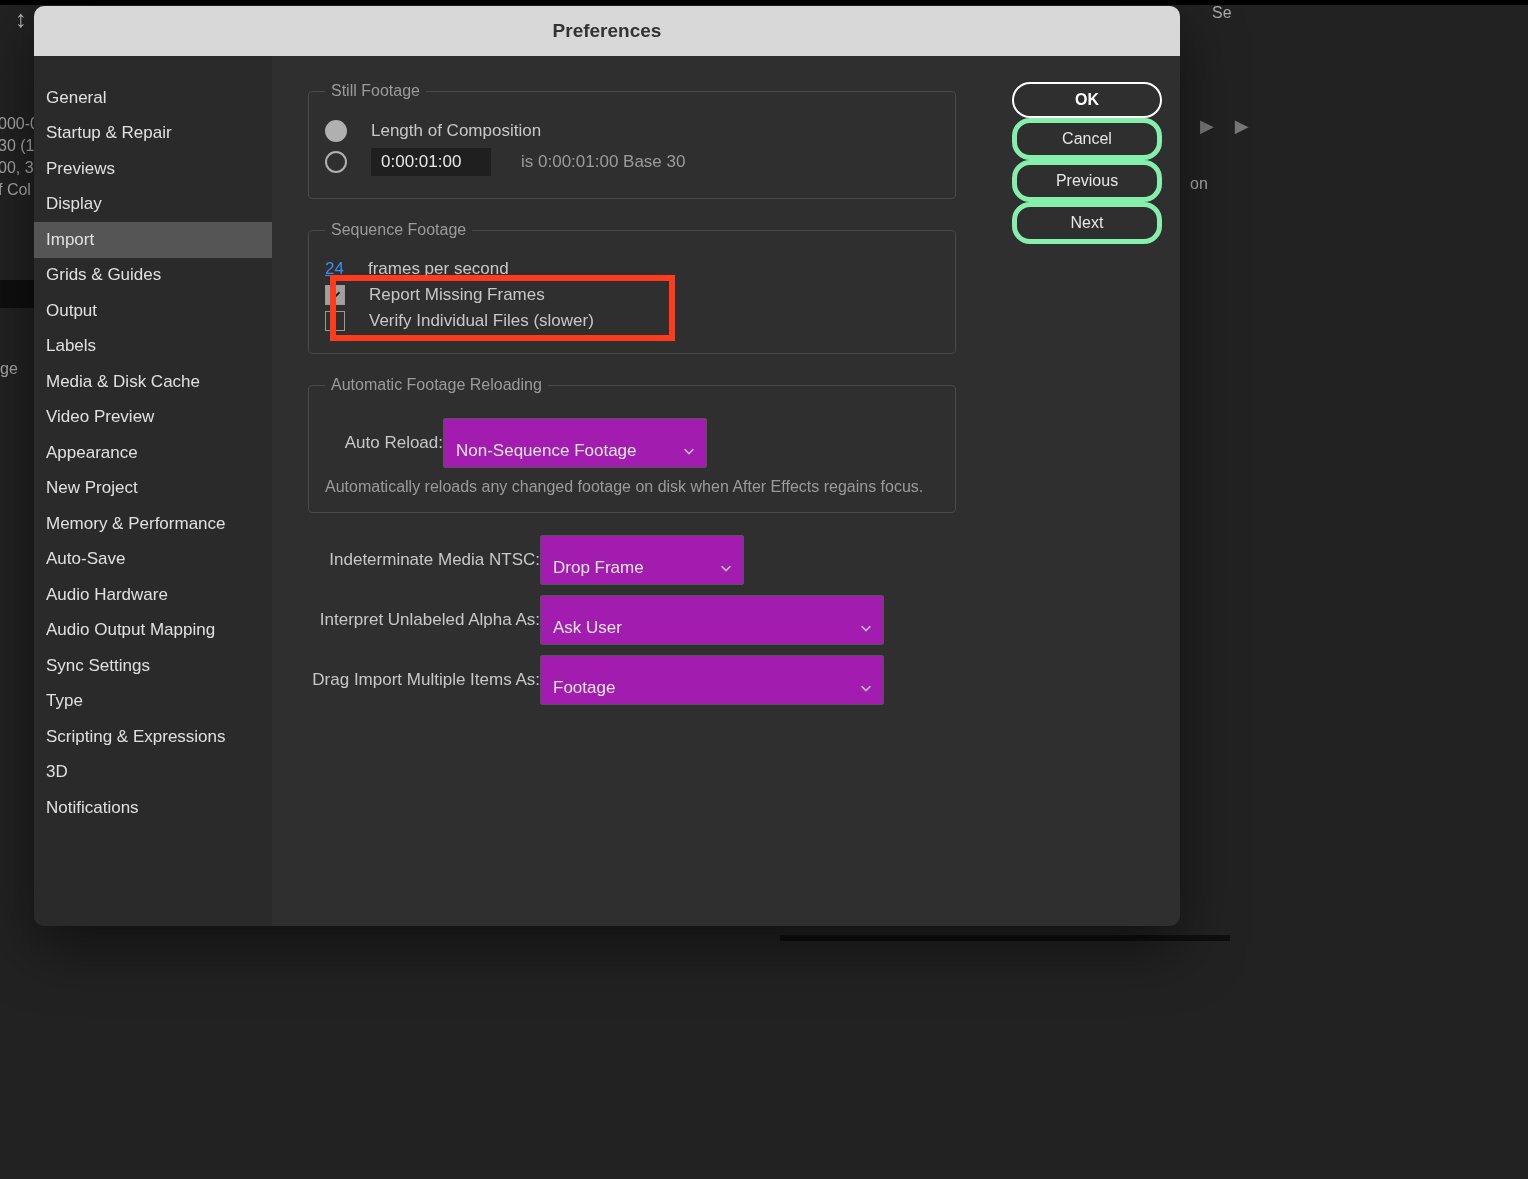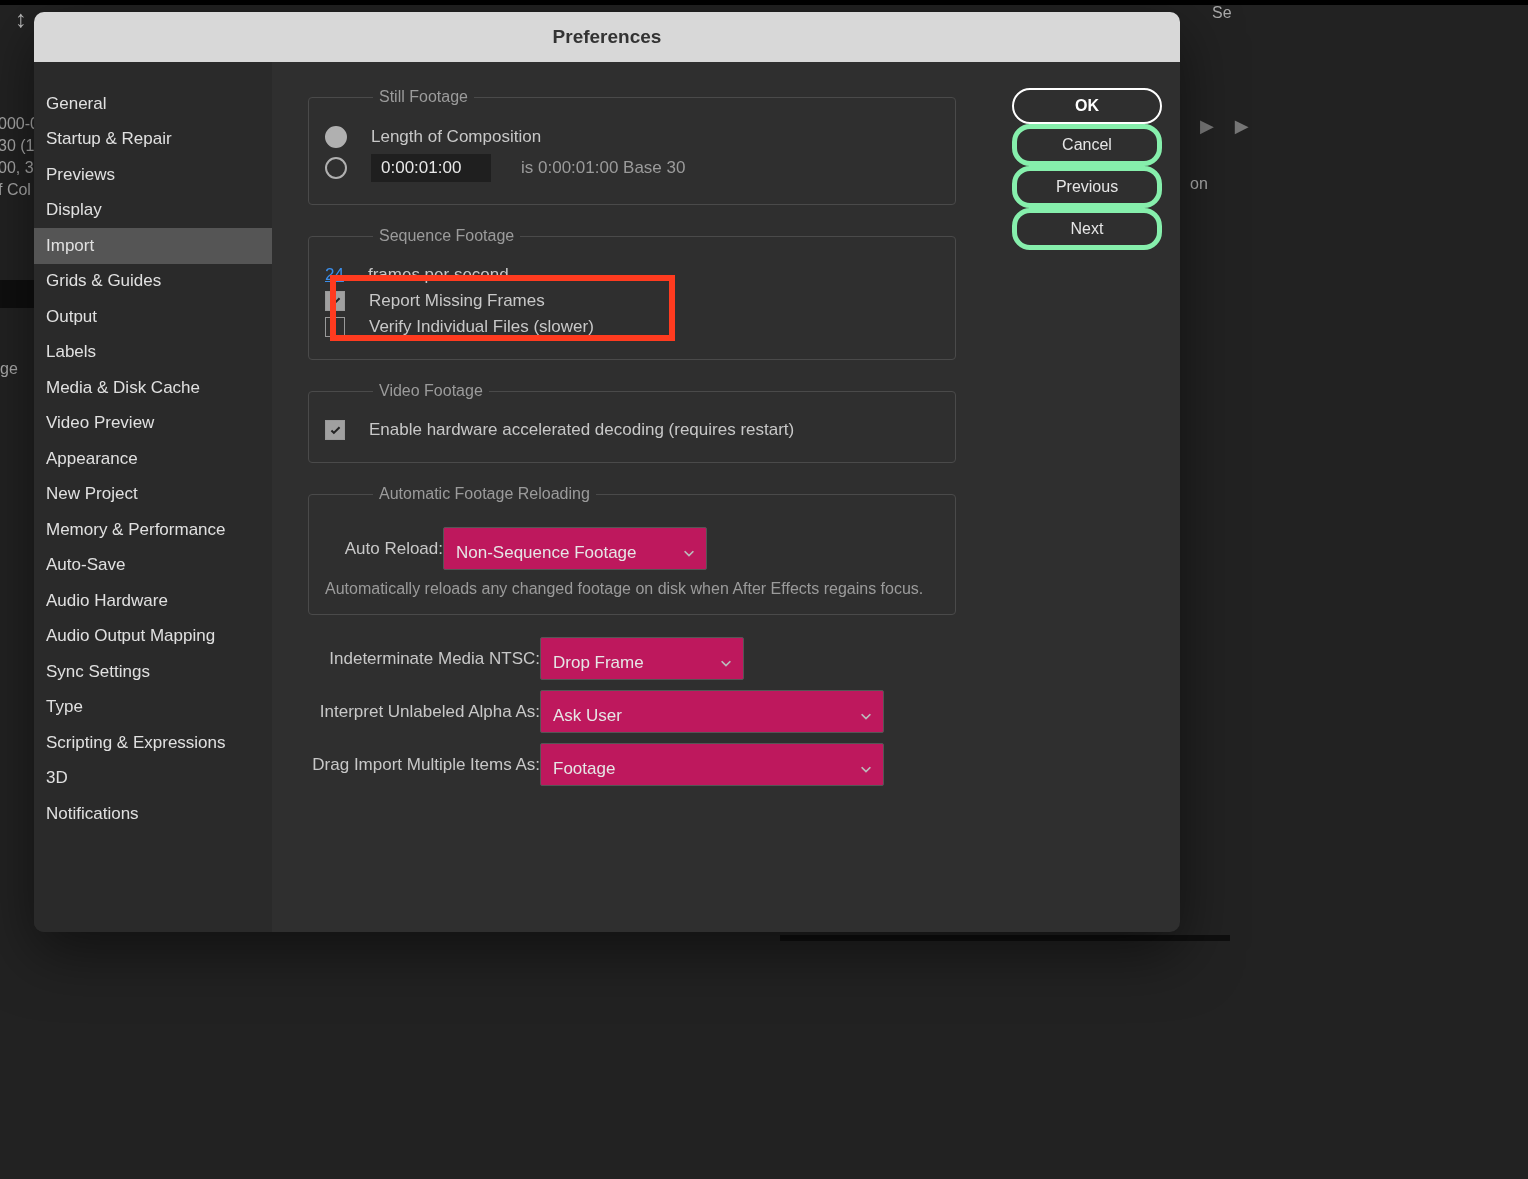--- a/index.html
+++ b/index.html
@@ -25,42 +25,42 @@
   .bg-frag.s3{left:-2px;top:159px;}
   .bg-frag.s4{left:-2px;top:181px;}
   .bg-frag.s5{left:1212px;top:4px;}
   .bg-frag.s6{left:1190px;top:175px;}
   .bg-frag.s7{left:0;top:360px;}
   .bg-arrows{position:absolute;left:1200px;top:115px;color:#777;font-size:18px;letter-spacing:8px;}
   .bg-row{position:absolute;left:0;top:280px;height:28px;width:780px;background:#0f0f0f;}
   .bg-row2{position:absolute;left:780px;top:935px;height:6px;width:450px;background:#0f0f0f;}
   .bg-topbar{position:absolute;left:0;top:0;width:1528px;height:5px;background:#000;}
   .bg-tool{position:absolute;left:15px;top:5px;color:#bbb;font-size:24px;}
-  .dialog{position:absolute;left:34px;top:12px;width:1146px;height:920px;border-radius:10px;overflow:hidden;background:var(--dialog-bg);box-shadow:0 20px 60px rgba(0,0,0,.5);}
+  .dialog{position:absolute;left:34px;top:6px;width:1146px;height:920px;border-radius:10px;overflow:hidden;background:var(--dialog-bg);box-shadow:0 20px 60px rgba(0,0,0,.5);}
   .titlebar{height:50px;background:var(--titlebar);color:var(--title-text);display:flex;align-items:center;justify-content:center;font-size:19px;font-weight:600;}
   .body{display:flex;height:calc(100% - 50px);}
   .sidebar{width:238px;background:var(--sidebar-bg);padding-top:24px;}
   .sidebar-item{height:35.5px;display:flex;align-items:center;padding-left:12px;font-size:17px;color:#e0e0e0;cursor:pointer;}
   .sidebar-item.selected{background:var(--sidebar-sel);}
   .main{flex:1;position:relative;padding:26px 24px 0 36px;}
   .buttons{position:absolute;right:18px;top:26px;width:150px;display:flex;flex-direction:column;}
   .btn{height:32px;border:5px solid #86efac;border-radius:18px;display:flex;align-items:center;justify-content:center;font-size:16px;color:#e6e6e6;cursor:pointer;background:transparent;}
   .btn.primary{border:2px solid #fff;color:#fff;font-weight:600;}
   fieldset{border:1px solid var(--panel-border);border-radius:4px;margin:0 200px 22px 0;padding:14px 16px 16px 16px;}
-  legend{padding:0 6px;font-size:16px;color:var(--text-dim);margin-left:48px;}
+  legend{padding:0 6px;font-size:16px;color:var(--text-dim);}
   .row{display:flex;align-items:center;gap:24px;margin:6px 0;}
   .radio{width:18px;height:18px;border-radius:50%;border:2px solid #b0b0b0;display:inline-block;cursor:pointer;}
   .radio.filled{background:#b0b0b0;}
   .timecode{background:var(--input-bg);padding:4px 10px;min-width:100px;display:inline-block;color:#e8e8e8;}
   .hint{color:var(--text-dim);margin-left:6px;}
   .chk{width:18px;height:18px;border:1px solid #999;display:inline-flex;align-items:center;justify-content:center;cursor:pointer;background:transparent;}
   .chk.checked{background:#a0a0a0;color:#222;}
   .chk svg{width:13px;height:13px;}
   .link-num{color:var(--link);text-decoration:underline;cursor:pointer;}
-  .dropdown{background:#be185d;border:1px solid #555;height:32px;display:inline-flex;align-items:center;justify-content:space-between;padding:9px 10px 0 12px;cursor:pointer;color:#e6e6e6;border-radius:2px;min-width:180px;}
+  .dropdown{background:#a21caf;border:1px solid #555;height:32px;display:inline-flex;align-items:center;justify-content:space-between;padding:16px 10px 0 12px;cursor:pointer;color:#e6e6e6;border-radius:2px;min-width:180px;}
   .chev{width:14px;height:14px;fill:none;stroke:#bbb;stroke-width:2;}
   .form-row{display:flex;align-items:center;margin:10px 0;}
   .form-row label{width:232px;text-align:right;color:var(--text);}
   .desc{font-size:16px;color:var(--text-dim);margin-top:10px;}
   .hl{position:absolute;border:6px solid var(--highlight);pointer-events:none;}
   .hl.box1{left:330px;top:275px;width:333px;height:54px;}
 </style>
 </head>
 <body>
 
@@ -140,31 +140,20 @@
               </svg>
           </span>
           <span>Report Missing Frames</span>
         </div>
         <div class="row">
           <span class="chk"></span>
           <span>Verify Individual Files (slower)</span>
         </div>
       </fieldset>
 
-      <fieldset>
-        <legend>Video Footage</legend>
-        <div class="row">
-          <span class="chk checked">
-            <svg viewBox="0 0 16 16">
-                <path d="M3 8l3 3 7-7" fill="none" stroke="#222" stroke-width="2.5"></path>
-              </svg>
-          </span>
-          <span>Enable hardware accelerated decoding (requires restart)</span>
-        </div>
-      </fieldset>
 
       <fieldset>
         <legend>Automatic Footage Reloading</legend>
         <div class="form-row">
           <label style="width:118px">Auto Reload:</label>
           <div class="dropdown" style="min-width:240px">
             <span>Non-Sequence Footage</span>
             <svg class="chev" viewBox="0 0 16 16">
                 <path d="M3 6l5 5 5-5"></path>
               </svg>

